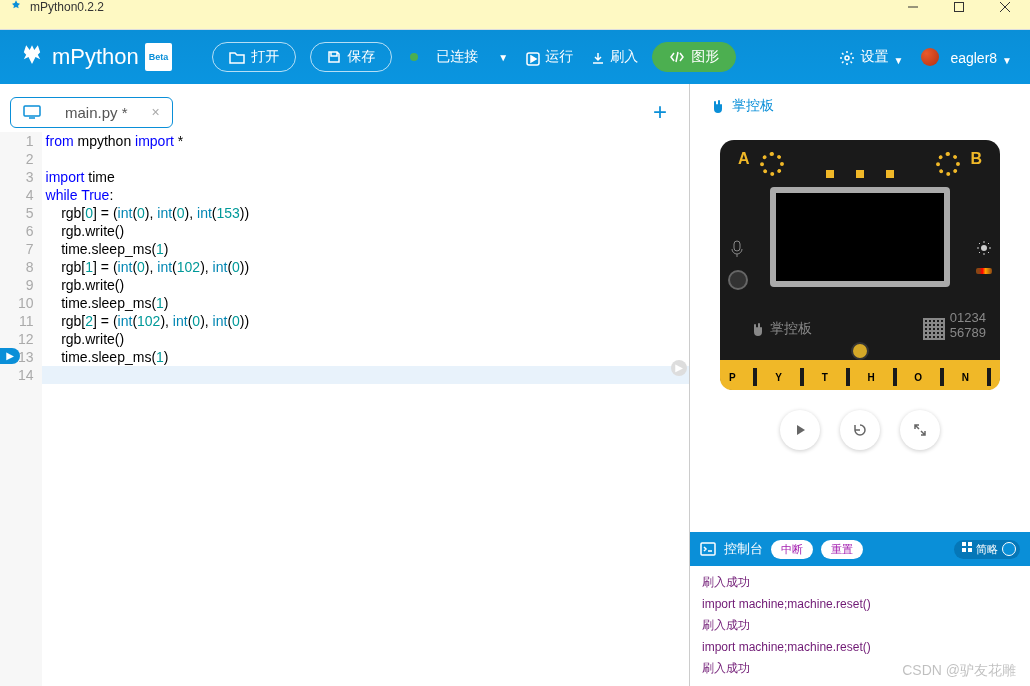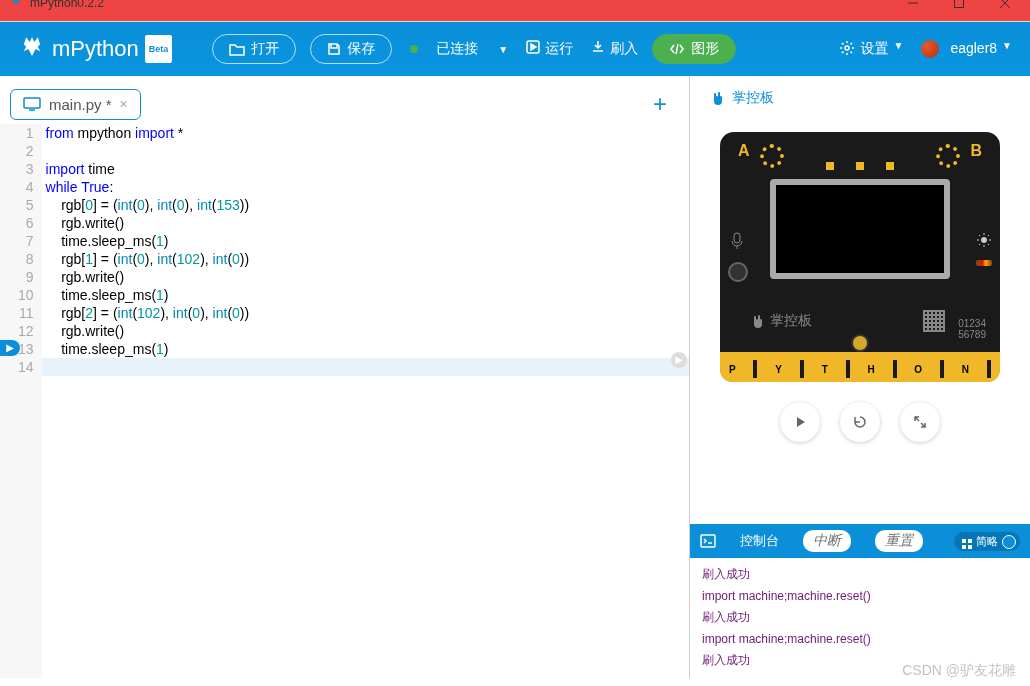--- a/index.html
+++ b/index.html
@@ -1,46 +1,46 @@
 <!DOCTYPE html>
 <html><head>
 <meta charset="utf-8">
 <style>
 * { margin: 0; padding: 0; box-sizing: border-box; font-family: "Microsoft YaHei", Arial, sans-serif; }
 body { background: #fff; width: 1030px; height: 686px; overflow: hidden; }
 
 
-.titlebar { height: 22px; display: flex; align-items: center; padding: 0 2px 16px 8px; border-bottom: 1px solid #ddd; background: #ef4444; }
+.titlebar { height: 30px; display: flex; align-items: center; padding: 0 2px 16px 8px; border-bottom: 1px solid #ddd; background: #fef9c3; }
 .titlebar .app-icon { width: 16px; height: 16px; margin-right: 6px; color: #0a8fd8; }
 .titlebar-title { font-size: 12px; color: #333; flex: 1; }
 .win-btn { width: 46px; height: 30px; display: flex; align-items: center; justify-content: center; }
 .win-btn svg { width: 10px; height: 10px; }
 
 
 .toolbar { height: 54px; background: linear-gradient(to bottom, #0a8fd8, #0a95e0); display: flex; align-items: center; padding: 0 18px; color: #fff; }
 .logo { display: flex; align-items: center; gap: 6px; }
 .logo-text { font-size: 22px; font-weight: 300; }
 .beta { background: #fff; color: #0a8fd8; font-size: 9px; padding: 9px 4px; border-radius: 2px; font-weight: bold; }
 .tb-btn { display: flex; align-items: center; gap: 6px; padding: 5px 16px; border: 1.5px solid rgba(255,255,255,0.7); border-radius: 18px; margin-left: 14px; font-size: 14px; cursor: pointer; }
 .tb-btn.first { margin-left: 40px; }
 .tb-status { display: flex; align-items: center; gap: 18px; margin-left: 18px; font-size: 14px; }
 .status-dot { width: 8px; height: 8px; border-radius: 50%; background: #4caf50; }
-.tb-item { display: flex; align-items: flex-start; gap: 5px; margin-left: 18px; font-size: 14px; cursor: pointer; }
+.tb-item { display: flex; align-items: flex-end; gap: 5px; margin-left: 18px; font-size: 14px; cursor: pointer; }
 .tb-btn.green { background: #4caf50; border-color: #4caf50; }
 .spacer { flex: 1; }
 .avatar { width: 18px; height: 18px; border-radius: 50%; background: radial-gradient(circle at 30% 30%, #e85a2c, #b33012); margin-right: 6px; }
 
 
 .body { display: flex; height: calc(100% - 84px); }
 .left { flex: 1; display: flex; flex-direction: column; border-right: 1px solid #ccc; }
 .right { width: 340px; display: flex; flex-direction: column; background: #fff; }
 
 
 .tabstrip { height: 48px; display: flex; align-items: center; padding: 8px 10px 0; gap: 8px; }
-.filetab { display: flex; align-items: center; gap: 8px; border: 1.5px solid #0a8fd8; border-radius: 6px; padding: 6px 12px; font-size: 15px; color: #555; }
+.filetab { display: flex; align-items: center; gap: 24px; border: 1.5px solid #0a8fd8; border-radius: 6px; padding: 6px 12px; font-size: 15px; color: #555; }
 .filetab svg { color: #0a8fd8; }
 .close-x { color: #aaa; font-size: 14px; cursor: pointer; }
 .add-tab { margin-left: auto; color: #0a8fd8; font-size: 24px; font-weight: 300; padding-right: 12px; cursor: pointer; }
 
 
 .editor { flex: 1; display: flex; font-family: Consolas, monospace; font-size: 14px; line-height: 18px; position: relative; }
 .gutter { background: #f7f7f7; color: #aaa; text-align: right; padding: 0 8px 0 18px; user-select: none; }
 .gutter div { height: 18px; }
 .code { flex: 1; white-space: pre; position: relative; }
 .code-line { height: 18px; padding-left: 4px; }
@@ -61,31 +61,31 @@
 .board-screen { width: 180px; height: 100px; background: #000; border: 6px solid #aaa; border-radius: 4px; margin: 35px auto 0; }
 .led-strip { position: absolute; top: 30px; left: 50%; transform: translateX(-50%); display: flex; gap: 22px; }
 .led { width: 8px; height: 8px; background: #f0b828; }
 .hole { width: 24px; height: 24px; border: 4px dotted #f0b828; border-radius: 50%; position: absolute; top: 12px; }
 .mic-icon { position: absolute; left: 10px; top: 100px; color: #888; }
 .mic-btn { position: absolute; left: 8px; top: 130px; width: 20px; height: 20px; border: 2px solid #666; border-radius: 50%; background: #333; }
 .light-icon { position: absolute; right: 8px; top: 100px; color: #ccc; }
 .resistor { position: absolute; right: 8px; top: 128px; width: 16px; height: 6px; background: linear-gradient(90deg,#8b4513 20%,#ff0000 40%,#ffa500 60%,#8b4513); border-radius: 2px; }
 .brand { position: absolute; bottom: 52px; left: 30px; color: #888; font-size: 14px; display: flex; align-items: center; gap: 4px; }
 .qr { position: absolute; bottom: 50px; right: 55px; width: 22px; height: 22px; background: repeating-linear-gradient(0deg,#888 0 2px,transparent 2px 4px), repeating-linear-gradient(90deg,#888 0 2px,transparent 2px 4px); }
-.serial { position: absolute; bottom: 42px; right: 14px; color: #888; font-size: 10px; line-height: 1.1; }
+.serial { position: absolute; bottom: 50px; right: 14px; color: #888; font-size: 13px; line-height: 1.1; }
 .home-btn { position: absolute; bottom: 30px; left: 50%; transform: translateX(-50%); width: 18px; height: 18px; background: #d4a828; border-radius: 50%; border: 2px solid #333; }
 .edge { position: absolute; bottom: 0; left: 0; right: 0; height: 30px; background: #f0b828; border-radius: 0 0 12px 12px; display: flex; justify-content: space-around; align-items: center; font-size: 10px; font-weight: bold; padding-top: 4px; }
 .edge-pin { width: 4px; height: 18px; background: #1a1a1a; }
 .controls { display: flex; gap: 20px; margin-top: 20px; }
 .ctrl-btn { width: 40px; height: 40px; border-radius: 50%; background: #fff; box-shadow: 0 1px 4px rgba(0,0,0,0.2); display: flex; align-items: center; justify-content: center; color: #666; cursor: pointer; }
 
 
-.console-hdr { height: 34px; background: #0a8fd8; display: flex; align-items: center; padding: 0 10px; gap: 24px; color: #fff; font-size: 13px; }
-.pill { background: #fff; color: #737373; padding: 2px 10px; border-radius: 10px; font-size: 14px; cursor: pointer; font-style: italic; }
-.toggle { margin-left: auto; display: flex; align-items: flex-end; gap: 4px; background: #0577b8; border-radius: 10px; padding: 2px 4px 2px 8px; font-size: 11px; }
+.console-hdr { height: 34px; background: #0a8fd8; display: flex; align-items: center; padding: 0 10px; gap: 8px; color: #fff; font-size: 13px; }
+.pill { background: #fff; color: #a21caf; padding: 2px 10px; border-radius: 10px; font-size: 11px; cursor: pointer; }
+.toggle { margin-left: auto; display: flex; align-items: flex-start; gap: 4px; background: #0577b8; border-radius: 10px; padding: 2px 4px 2px 8px; font-size: 11px; }
 .toggle-knob { width: 14px; height: 14px; background: #0a8fd8; border-radius: 50%; border: 1px solid #fff; }
 .console-body { flex: 0 0 120px; padding: 8px 12px; font-size: 12px; font-family: Consolas, monospace; color: #701a75; overflow-y: auto; }
 .console-body div { margin-bottom: 6px; }
 
 .watermark { position: absolute; bottom: 6px; right: 14px; color: rgba(0,0,0,0.25); font-size: 14px; }
 </style>
 </head>
 <body>
 
 <div class="titlebar">

